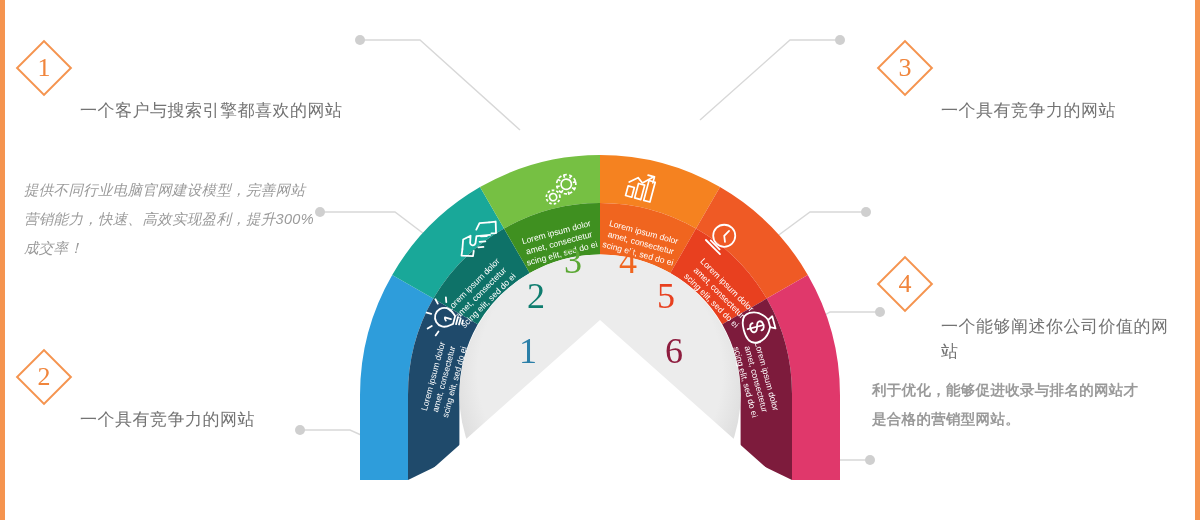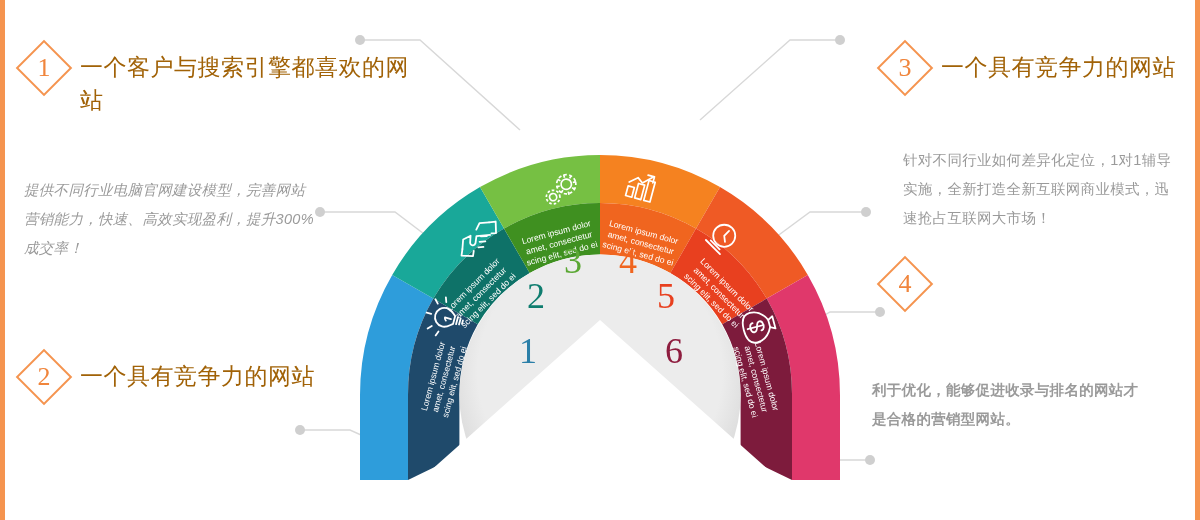--- a/index.html
+++ b/index.html
@@ -34,22 +34,22 @@
   }
   .diamond > span {
     position: absolute; inset: 0;
     transform: rotate(-45deg);
     display: flex; align-items: center; justify-content: center;
     font-size: 26px; color: #f0853c; line-height: 1;
     font-family: "Liberation Serif", "DejaVu Serif", serif;
   }
 
   .headline {
-    font-size: 23px; color: #a16207; line-height: 1.45;
-    letter-spacing: .5px; padding-top: 5px;
+    font-size: 17px; color: #737373; line-height: 1.45;
+    letter-spacing: .5px; padding-top: 5px; margin-top: 48px;
   }
 
   .body-copy {
     font-size: 14.5px; color: #9a9a9a; line-height: 2.0;
     letter-spacing: .3px;
   }
 
   
   #item1-head { left: 24px; top: 46px; width: 400px; }
   #item1-body { left: 24px; top: 176px; width: 290px; font-style: italic; }
@@ -119,27 +119,27 @@
 
   <div class="block" id="item3-head">
     <div class="headline-row">
       <div class="diamond">
         <span>3</span>
       </div>
       <div class="headline">一个具有竞争力的网站</div>
     </div>
   </div>
 
-  <div class="block body-copy" id="item3-body">针对不同行业如何差异化定位，1对1辅导实施，全新打造全新互联网商业模式，迅速抢占互联网大市场！</div>
 
   <div class="block" id="item4-head">
     <div class="headline-row">
       <div class="diamond">
         <span>4</span>
       </div>
+      <div class="headline">一个能够阐述你公司价值的网站</div>
     </div>
   </div>
 
   <div class="block body-copy" id="item4-body">利于优化，能够促进收录与排名的网站才是合格的营销型网站。</div>
 
   <svg id="arch" viewBox="0 0 480 385" xmlns="http://www.w3.org/2000/svg">
     <defs>
 
       <radialGradient id="discShade" cx="50%" cy="42%" r="58%">
         <stop offset="75%" stop-color="#ececec"></stop>

